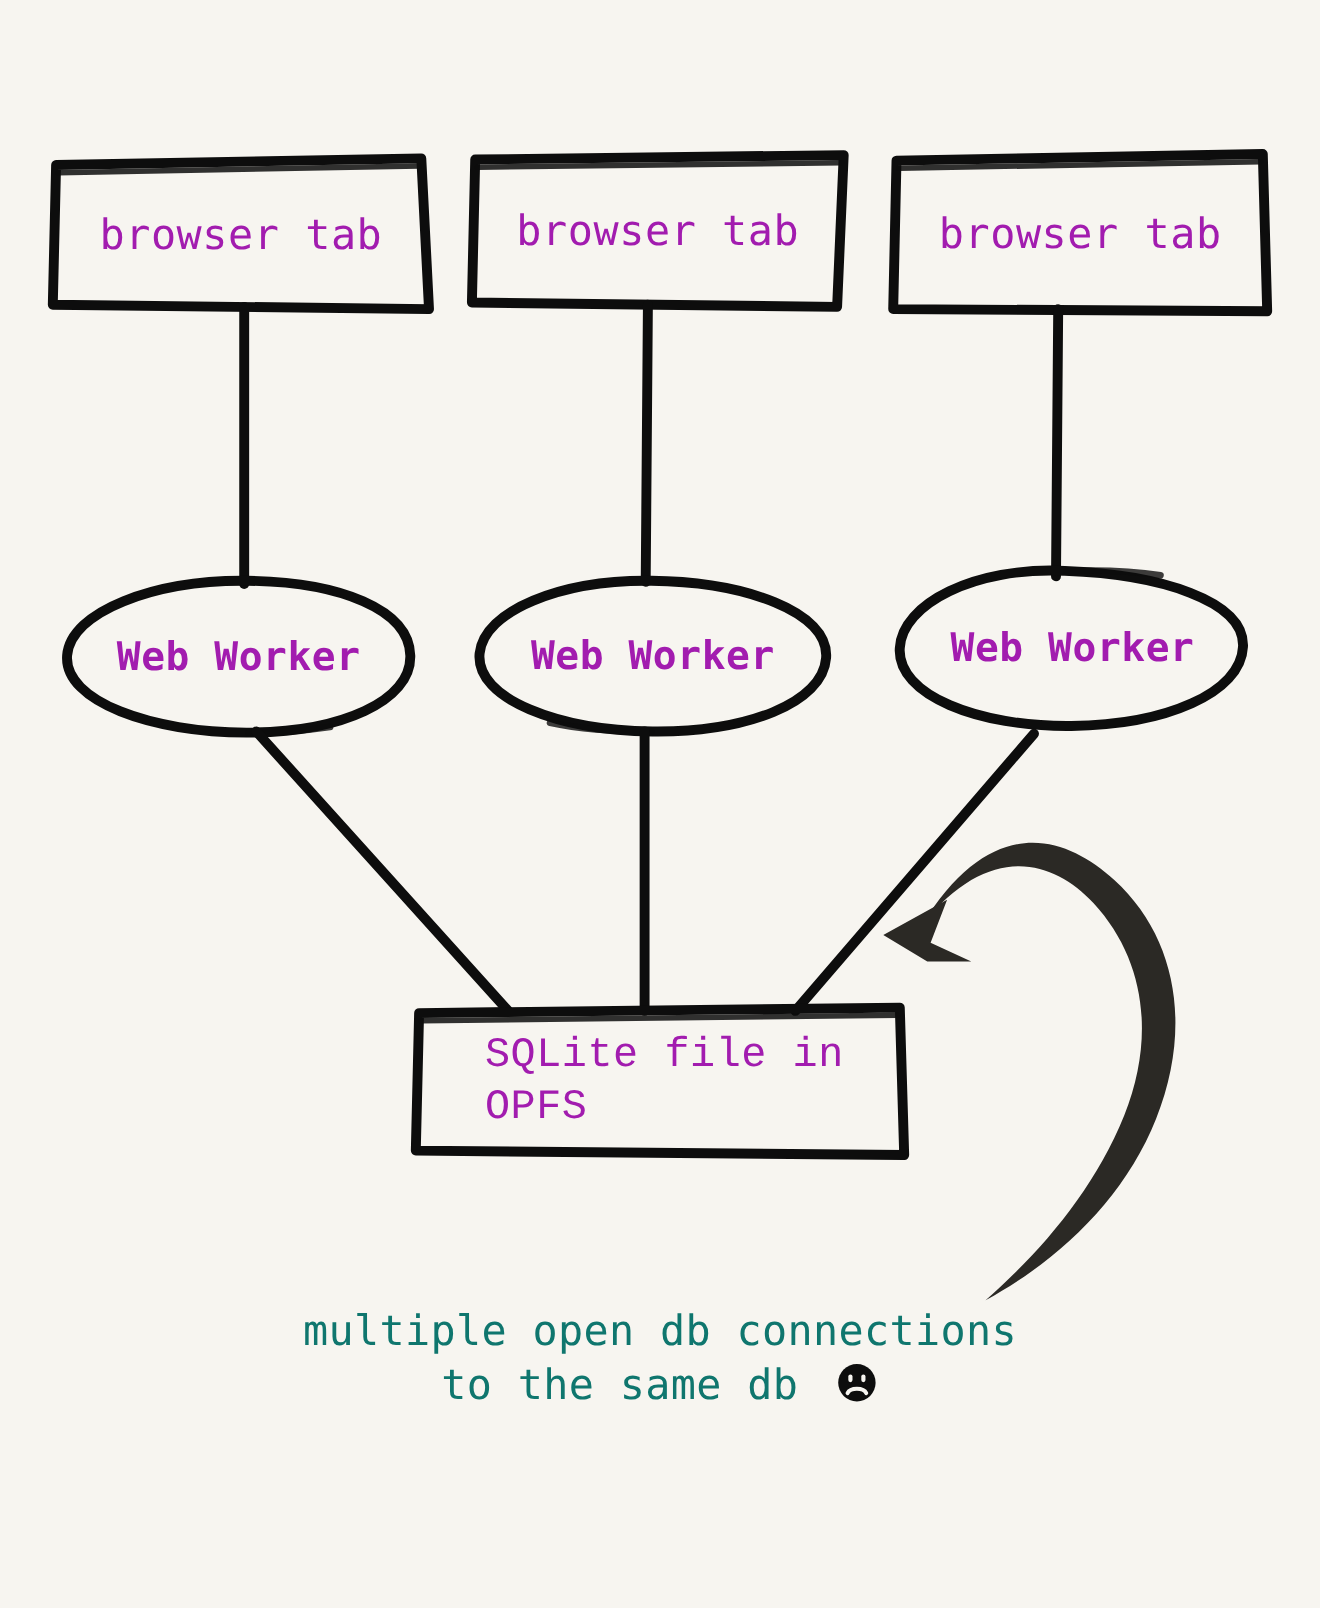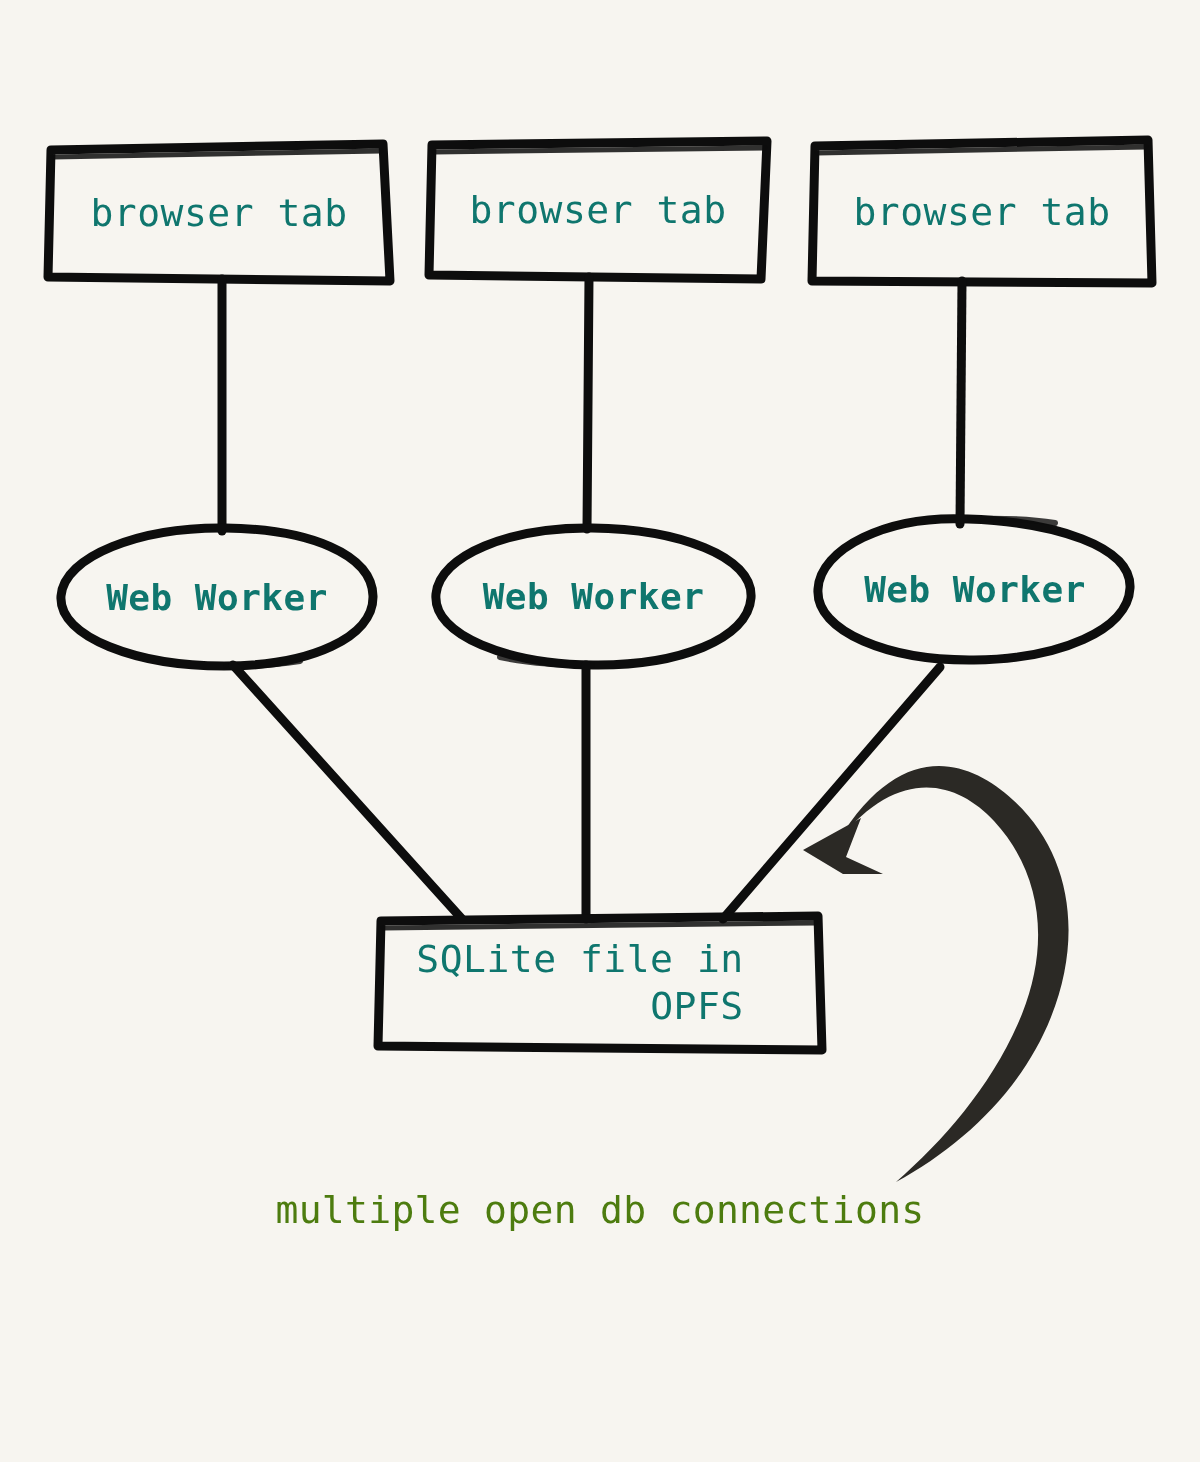--- a/index.html
+++ b/index.html
@@ -19,39 +19,39 @@
     position: absolute;
     inset: 0;
     width: 1200px;
     height: 1462px;
   }
   .node-label {
     position: absolute;
     display: flex;
     align-items: center;
     justify-content: center;
-    text-align: right;
-    color: #0f766e;
+    text-align: left;
+    color: #a21caf;
     font-family: "DejaVu Sans Mono", "Liberation Mono", monospace;
     letter-spacing: 0.5px;
     white-space: pre-line;
     pointer-events: none;
   }
   .tab-label   { font-size: 38px; }
   .worker-label{ font-size: 36px; font-weight: bold; }
   .store-label { font-size: 38px; line-height: 1.25; }
   .caption {
     position: absolute;
     left: 0;
     width: 1200px;
     top: 1186px;
     text-align: center;
     font-size: 38px;
     line-height: 1.28;
-    color: #4d7c0f;
+    color: #0f766e;
     font-family: "DejaVu Sans Mono", "Liberation Mono", monospace;
     letter-spacing: 0.3px;
   }
   .caption .emo {
     display: inline-block;
     vertical-align: -5px;
     margin-left: 10px;
   }
 </style>
 </head>
@@ -133,20 +133,31 @@
   </svg>
 
   <div class="node-label tab-label" style="left:48px;  top:144px;  width:342px; height:137px;">browser tab</div>
   <div class="node-label tab-label" style="left:429px; top:141px;  width:338px; height:138px;">browser tab</div>
   <div class="node-label tab-label" style="left:812px; top:140px;  width:340px; height:143px;">browser tab</div>
 
   <div class="node-label worker-label" style="left:61px;  top:528px; width:312px; height:138px;">Web Worker</div>
   <div class="node-label worker-label" style="left:436px; top:528px; width:315px; height:137px;">Web Worker</div>
   <div class="node-label worker-label" style="left:818px; top:519px; width:314px; height:141px;">Web Worker</div>
 
-  <div class="node-label store-label" style="left:358px; top:916px; width:444px; height:134px;">SQLite file in
+  <div class="node-label store-label" style="left:382px; top:916px; width:444px; height:134px;font-family:Liberation Mono, monospace;">SQLite file in
 OPFS</div>
 
   <div class="caption">
     <div>multiple open db connections</div>
+    <div>
+      <span>to the same db</span>
+      <span class="emo">
+        <svg width="40" height="40" viewBox="0 0 40 40" aria-hidden="true">
+          <circle cx="20" cy="20" r="17" fill="#0d0d0d"></circle>
+          <rect x="12.2" y="12.5" width="3.8" height="7" rx="1.9" fill="#f7f5f0"></rect>
+          <rect x="24" y="12.5" width="3.8" height="7" rx="1.9" fill="#f7f5f0"></rect>
+          <path d="M11.5,29.5 C14,24.2 26,24.2 28.5,29.5" fill="none" stroke="#f7f5f0" stroke-width="3.6" stroke-linecap="round"></path>
+        </svg>
+      </span>
+    </div>
   </div>
 
 </div>
 
 </body></html>

